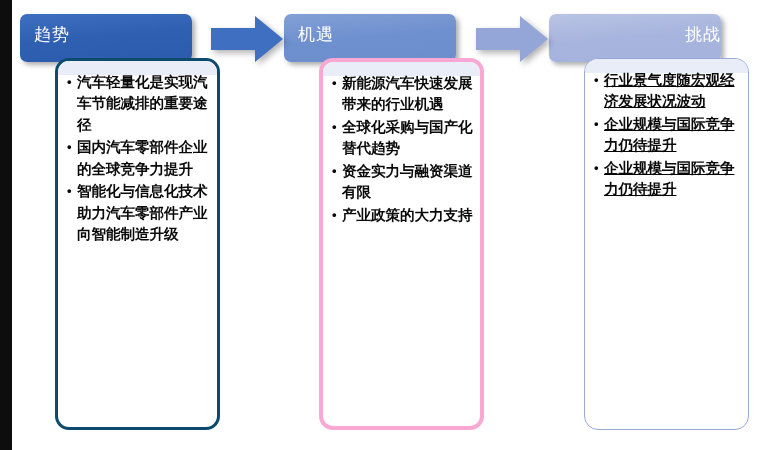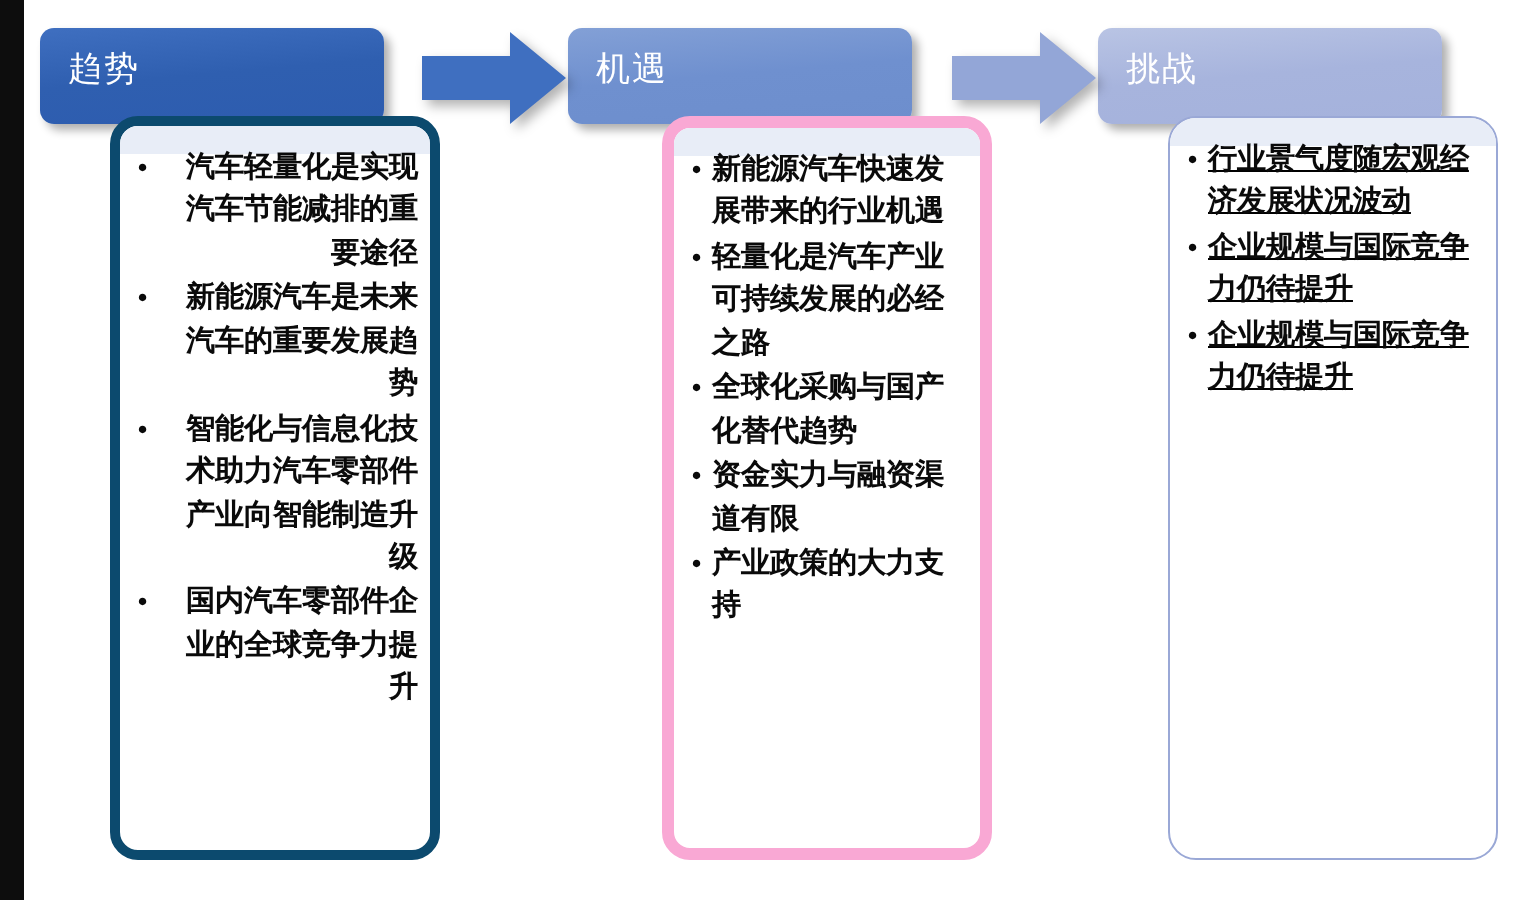--- a/index.html
+++ b/index.html
@@ -60,20 +60,21 @@
     z-index: 1;
   }
   .col-1 .header-plate {
     background: linear-gradient(175deg, #3f6fc0 0%, #2f5fb0 48%, #2d5caf 100%);
   }
   .col-2 .header-plate {
     background: linear-gradient(175deg, #83a0d6 0%, #6f90cf 48%, #6d8ecd 100%);
   }
   .col-3 .header-plate {
     background: linear-gradient(175deg, #b9c4e4 0%, #a7b4dd 48%, #a5b2dc 100%);
+    justify-content: flex-end;
   }
   .header-label {
     font-size: 17px;
     line-height: 1;
     color: #ffffff;
     padding: 12px 0 0 14px;
     letter-spacing: 1px;
     white-space: nowrap;
   }
 
@@ -83,22 +84,22 @@
     left: 41px;
     top: 58px;
     width: 165px;
     height: 372px;
     background: #ffffff;
     border-radius: 14px;
     box-sizing: border-box;
     z-index: 2;
     overflow: hidden;
   }
-  .col-1 .body-card { border: 5px solid #0c4a6e; text-align: right; }
-  .col-2 .body-card { border: 6px solid #f9a8d4; margin-left: 12px; }
+  .col-1 .body-card { border: 3px solid #0c4a6e; }
+  .col-2 .body-card { border: 4px solid #f9a8d4; }
   .col-3 .body-card { border: 1px solid #9aa8d6; text-decoration: underline; }
 
   
   .card-wash {
     position: absolute;
     left: 0;
     top: 0;
     width: 100%;
     height: 14px;
     background: #e8edf7;
@@ -151,42 +152,40 @@
   <div class="edge-strip"></div>
 
   <div class="column col-1">
     <div class="header-plate">
       <span class="header-label">趋势</span>
     </div>
     <div class="body-card">
       <div class="card-wash"></div>
       <ul class="bullets">
         <li class="bullet">汽车轻量化是实现汽车节能减排的重要途径</li>
-        <li class="bullet">新能源汽车是未来汽车的重要发展趋势</li>
+        <li class="bullet">国内汽车零部件企业的全球竞争力提升</li>
         <li class="bullet">智能化与信息化技术助力汽车零部件产业向智能制造升级</li>
-        <li class="bullet">国内汽车零部件企业的全球竞争力提升</li>
       </ul>
     </div>
   </div>
 
   <div class="arrow arrow-1">
     <svg viewBox="0 0 72 46" preserveAspectRatio="none">
       <polygon points="0,12 44,12 44,0 72,23 44,46 44,34 0,34" fill="#3f6fc0"></polygon>
     </svg>
   </div>
 
   <div class="column col-2">
     <div class="header-plate">
       <span class="header-label">机遇</span>
     </div>
     <div class="body-card">
       <div class="card-wash"></div>
       <ul class="bullets">
         <li class="bullet">新能源汽车快速发展带来的行业机遇</li>
-        <li class="bullet">轻量化是汽车产业可持续发展的必经之路</li>
         <li class="bullet">全球化采购与国产化替代趋势</li>
         <li class="bullet">资金实力与融资渠道有限</li>
         <li class="bullet">产业政策的大力支持</li>
       </ul>
     </div>
   </div>
 
   <div class="arrow arrow-2">
     <svg viewBox="0 0 72 46" preserveAspectRatio="none">
       <polygon points="0,12 44,12 44,0 72,23 44,46 44,34 0,34" fill="#93a6d7"></polygon>

